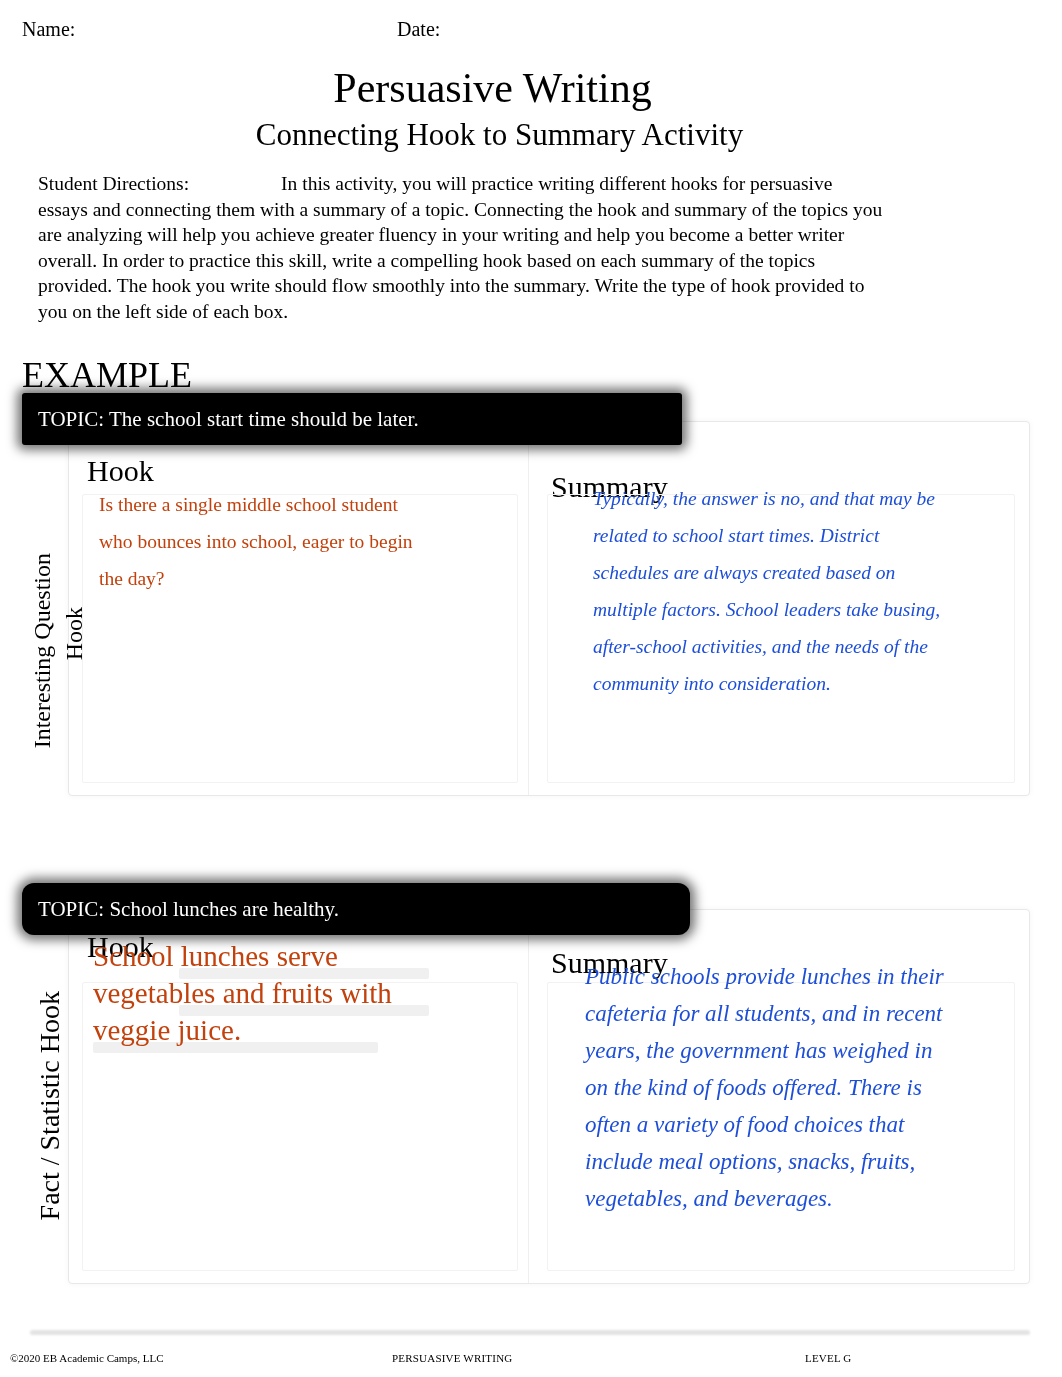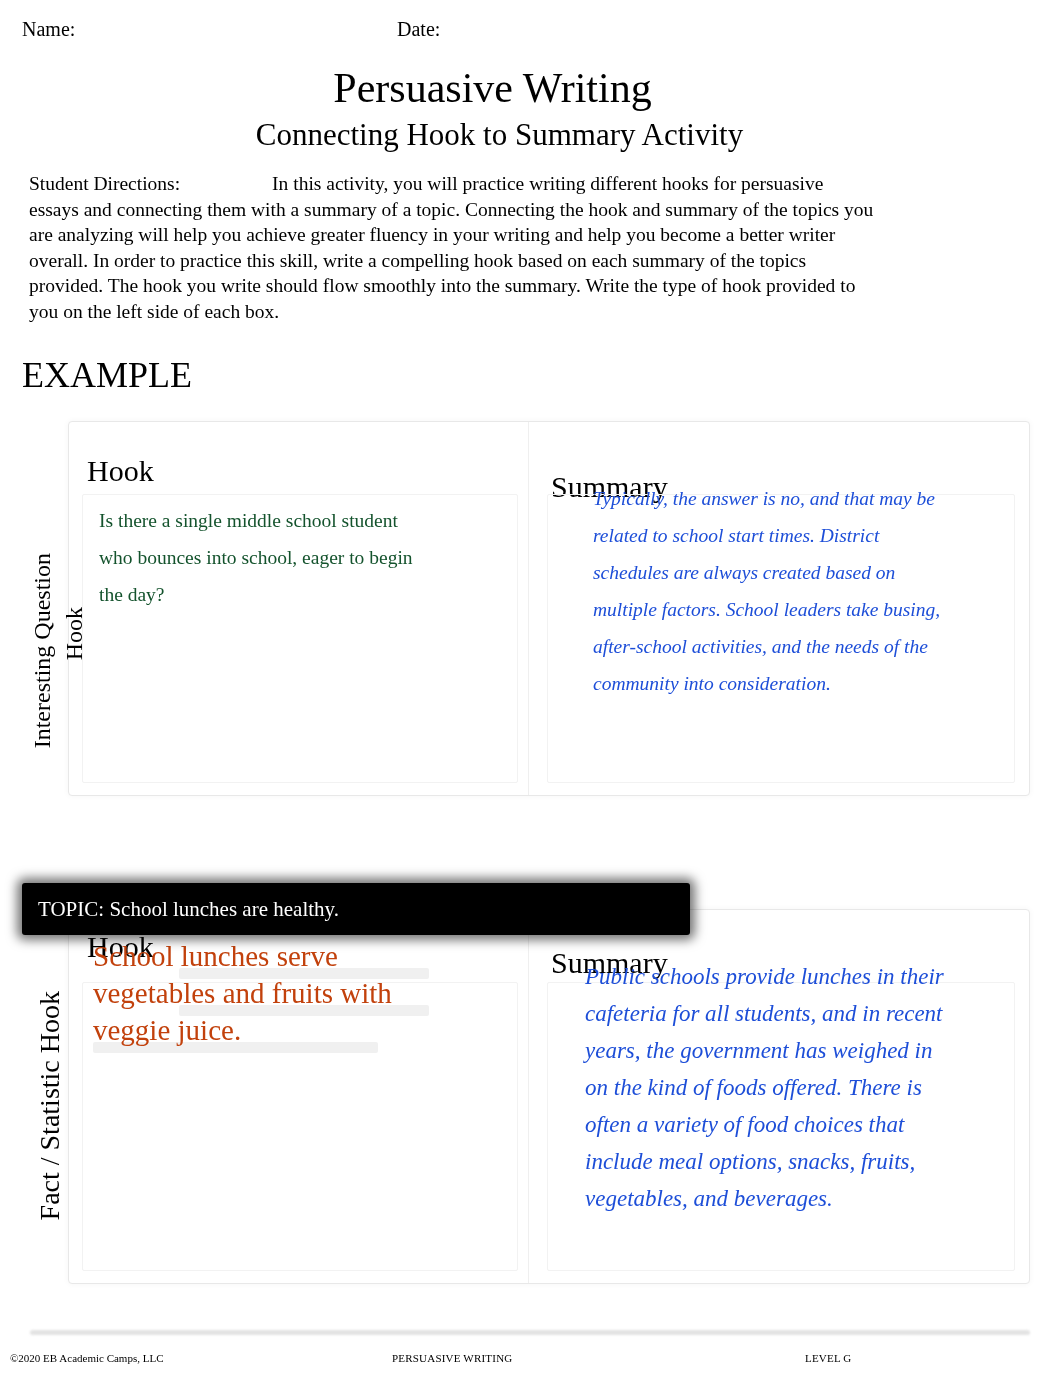--- a/index.html
+++ b/index.html
@@ -55,21 +55,21 @@
     text-align: center;
     font-size: 31px;
     line-height: 1.1;
     margin-left: 27px;
   }
 
   
   .directions {
     position: absolute;
     top: 171px;
-    left: 29px;
+    left: 38px;
     width: 845px;
     font-size: 19.5px;
     line-height: 25.5px;
     text-align: left;
   }
   .directions .dir-label { }
   .directions .dir-gap {
     display: inline-block;
     width: 92px;
   }
@@ -122,21 +122,21 @@
     font-size: 21px;
     display: flex;
     align-items: center;
     padding: 0 16px;
     box-sizing: border-box;
     box-shadow: 0 0 11px 5px rgba(0,0,0,0.55);
     z-index: 5;
     white-space: nowrap;
   }
   .section.s1 .topic-banner { width: 660px; }
-  .section.s2 .topic-banner { width: 668px; }
+  .section.s2 .topic-banner { width: 668px; border-radius: 12px; }
 
   
   .side-label {
     position: absolute;
     writing-mode: vertical-rl;
     transform: rotate(180deg);
     font-size: 24px;
     line-height: 1;
     white-space: nowrap;
     color: #000000;
@@ -206,22 +206,22 @@
 
   .cell-body {
     position: absolute;
     left: 30px;
     top: 66px;
     width: 330px;
     font-size: 19.5px;
     line-height: 37px;
   }
   .cell-hook .cell-body.example-answer {
-    color: #14532d;
-    top: 80px;
+    color: #c2410c;
+    top: 64px;
     left: 30px;
     width: 330px;
   }
   .cell-summary .cell-body {
     left: 64px;
     top: 58px;
     width: 360px;
     color: #1d4ed8;
     font-style: italic;
   }
@@ -333,20 +333,23 @@
         <div class="write-frame"></div>
         <div class="cell-body">Typically, the answer is no, and that may be related to school start times. District schedules are always created based on multiple factors. School leaders take busing, after-school activities, and the needs of the community into consideration.</div>
       </div>
 
     </div>
   </div>
 
   <div class="side-label lbl-a">Interesting Question</div>
   <div class="side-label lbl-b">Hook</div>
 
+  <div class="topic-banner">
+    <span>TOPIC: The school start time should be later.</span>
+  </div>
 
 </div>
 
 <div class="section s2">
 
   <div class="activity-box">
     <div class="cells">
 
       <div class="cell cell-hook">
         <div class="cell-title">Hook</div>

